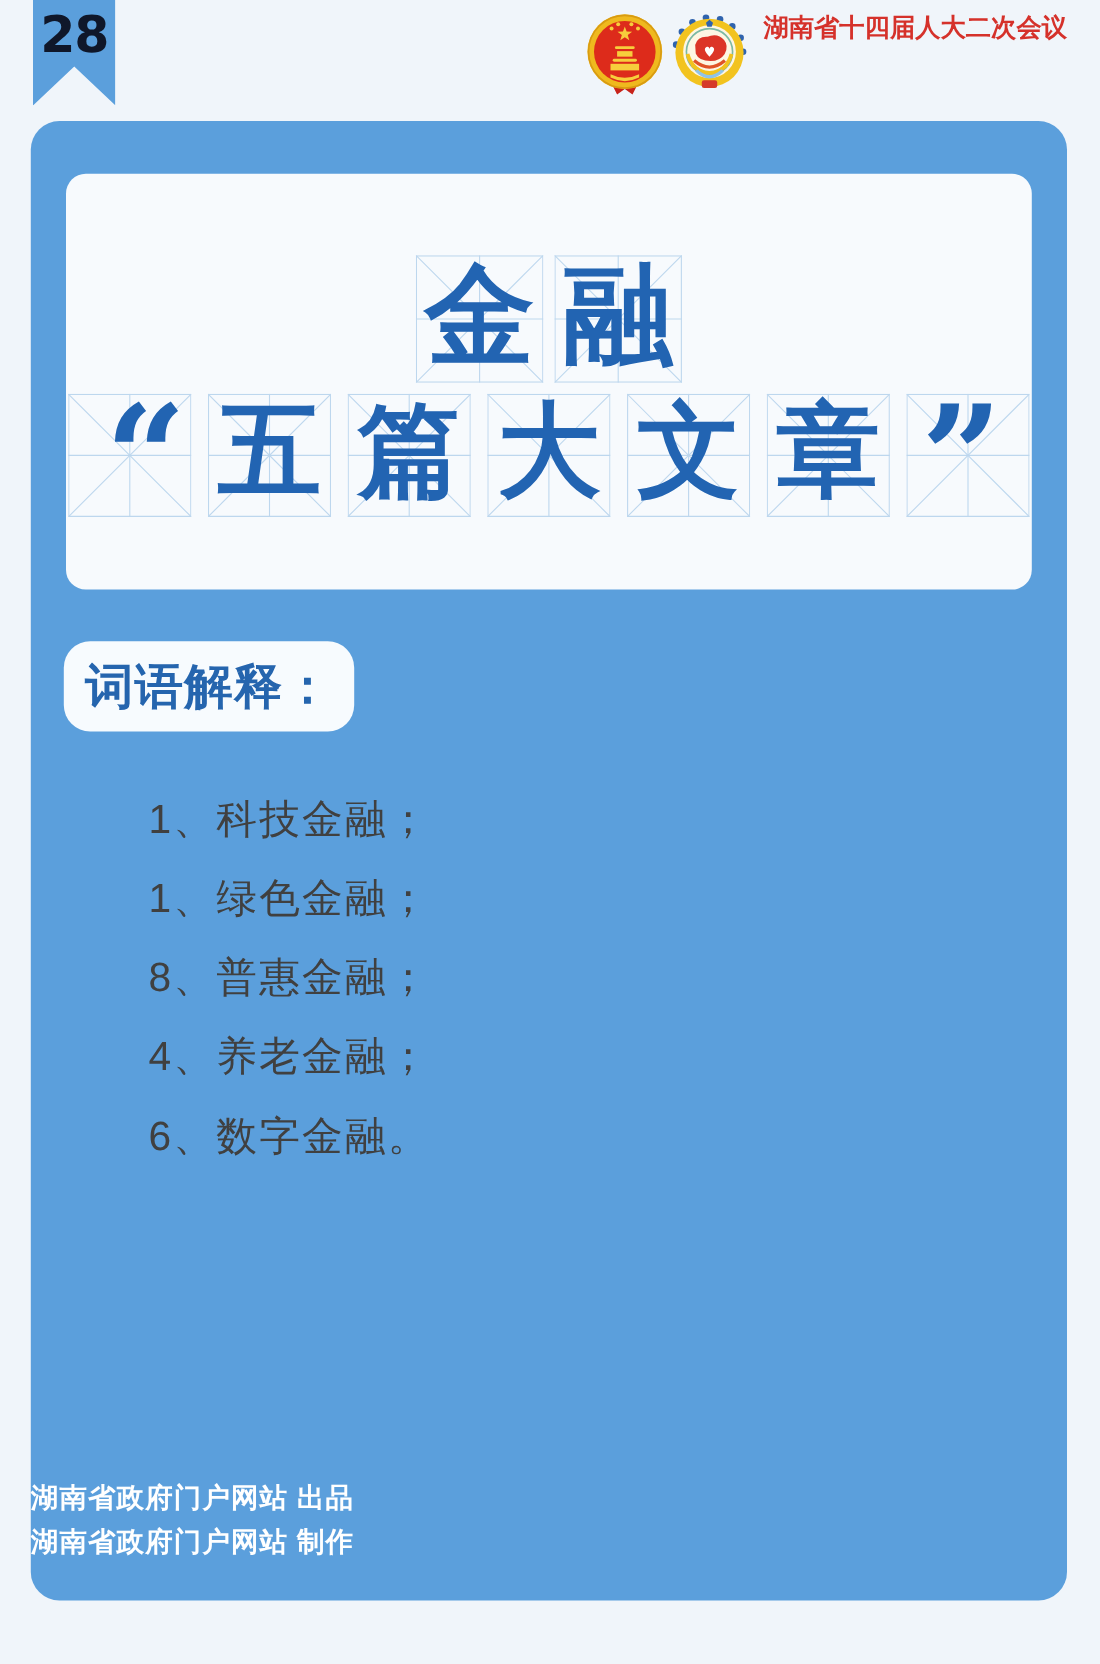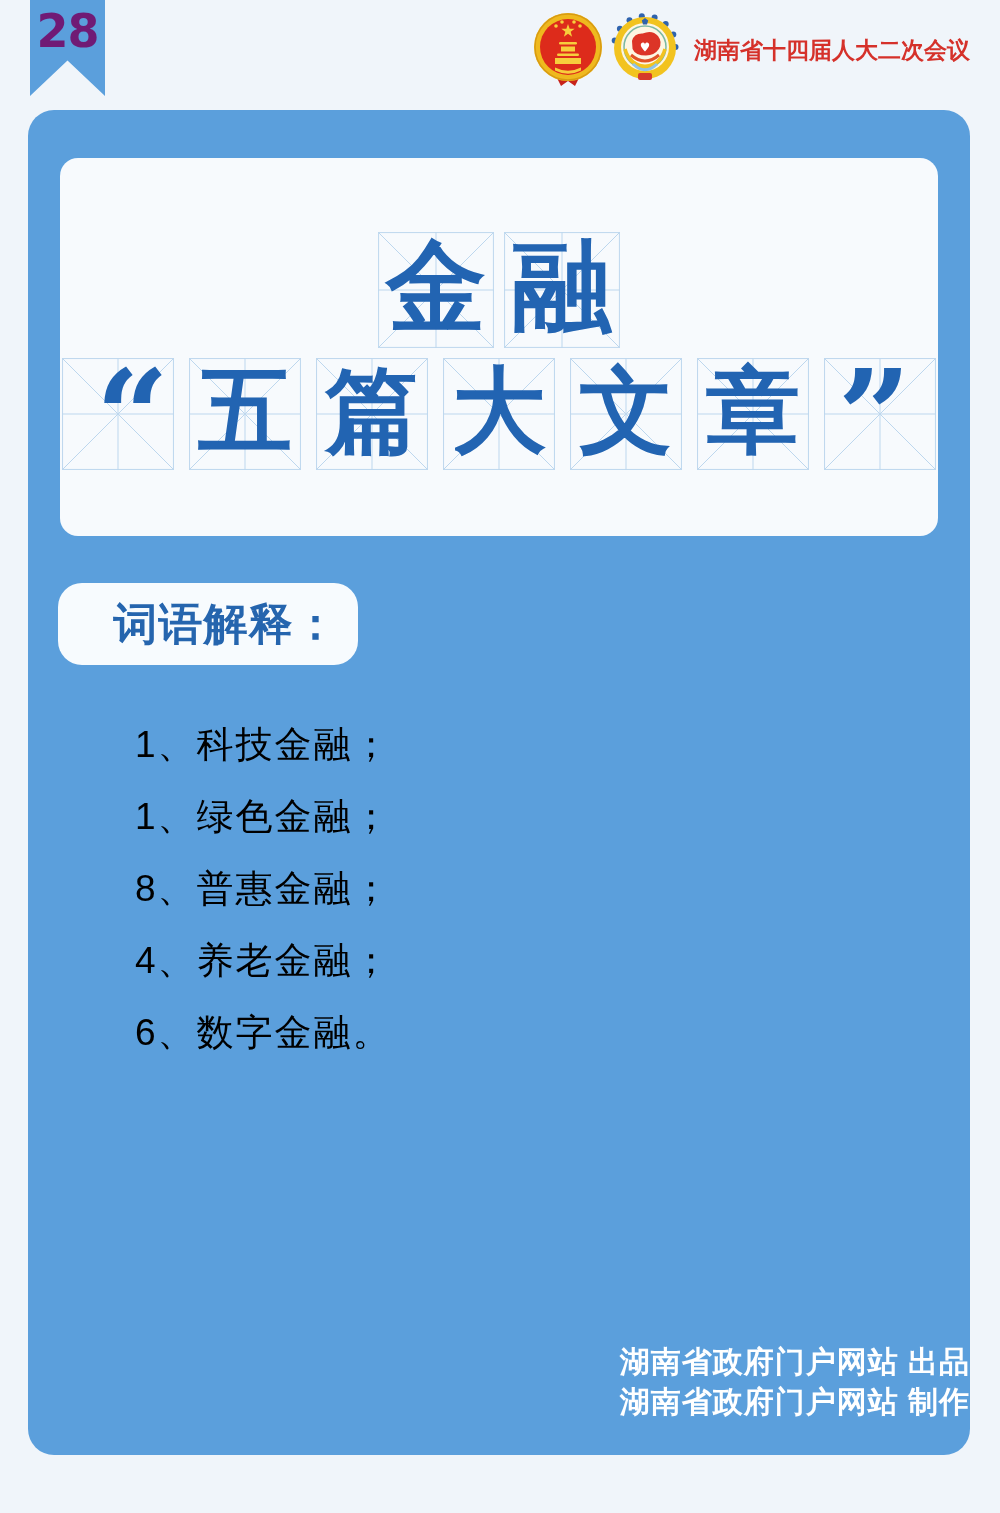--- a/index.html
+++ b/index.html
@@ -8,25 +8,25 @@
 
   
   .ribbon{
     position:absolute;left:30px;top:0;width:75px;height:96px;
     background:#5b9fdc;
     -webkit-clip-path:polygon(0 0,100% 0,100% 100%,50% 63%,0 100%);
     clip-path:polygon(0 0,100% 0,100% 100%,50% 63%,0 100%);
     text-align:center;
   }
   .ribbon span{
-    display:inline-block;margin-top:8px;color:#701a75;
+    display:inline-block;margin-top:8px;color:#0f172a;
     font-family:"DejaVu Sans",sans-serif;font-weight:800;font-size:46px;line-height:1;
     letter-spacing:-1px;
   }
-  .header-right{position:absolute;top:10px;right:30px;display:flex;align-items:center;}
+  .header-right{position:absolute;top:10px;right:30px;display:flex;}
   .emblem{flex:0 0 auto;}
   .emblem + .emblem{margin-left:3px;}
   .header-lines{margin-left:12px;color:#d5312a;font-weight:700;font-size:23px;line-height:31px;white-space:nowrap;}
 
   
   .card{
     position:absolute;left:28px;top:110px;width:942px;height:1345px;
     background:#5b9fdc;border-radius:26px;
   }
 
@@ -52,35 +52,35 @@
   .title-row.r1 .glyph{font-size:100px;}
   .title-row.r2 .glyph{font-size:94px;}
   .gridbox.q .glyph{font-size:128px;top:0;transform:none;line-height:0.92;}
   .gridbox.q.open .glyph{left:30%;}
   .gridbox.q.close .glyph{left:12%;}
 
   
   .badge{
     position:absolute;left:30px;top:473px;width:264px;height:82px;
     background:#f7fbfe;border-radius:24px;
-    display:flex;align-items:center;justify-content:center;padding-left:36px;
+    display:flex;align-items:center;justify-content:center;
   }
   .badge span{color:#2565ae;font-weight:700;font-size:44px;letter-spacing:1px;}
 
   
   .term-list{position:absolute;left:107px;top:599px;}
   .term-item{
-    color:#000000;font-size:37px;line-height:72px;font-weight:500;
+    color:#404040;font-size:37px;line-height:72px;font-weight:500;
     letter-spacing:2px;white-space:nowrap;
   }
 
   
   .credits{
-    position:absolute;left:0;top:1232px;width:100%;text-align:right;
-    color:#ffffff;font-weight:700;font-size:30px;line-height:40px;letter-spacing:1px;
+    position:absolute;left:0;top:1232px;width:100%;text-align:left;
+    color:#ffffff;font-weight:700;font-size:25px;line-height:40px;letter-spacing:1px;
   }
 </style>
 </head>
 <body>
 
 <div class="page">
 
   <div class="ribbon">
     <span>28</span>
   </div>

